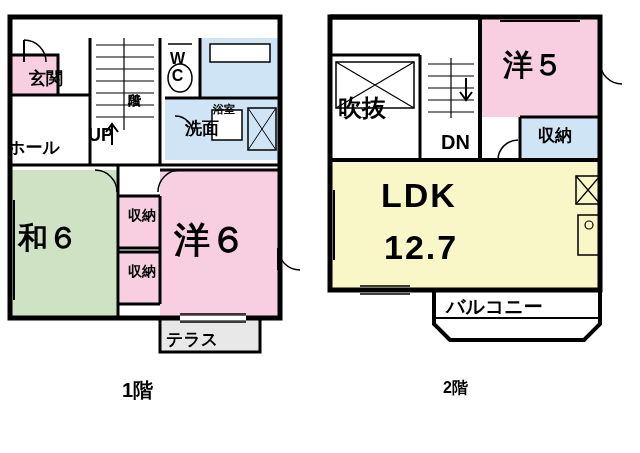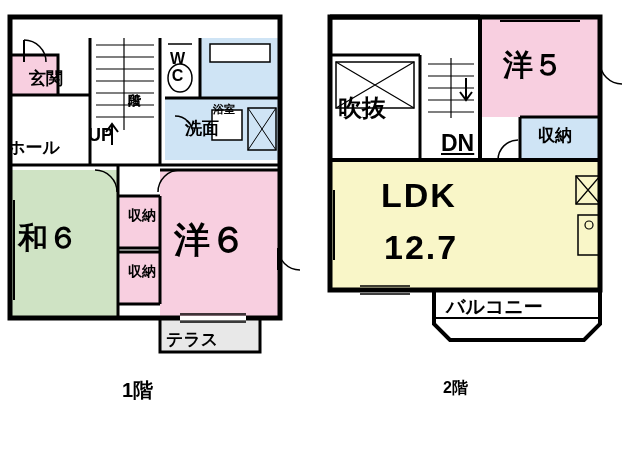--- a/index.html
+++ b/index.html
@@ -139,17 +139,17 @@
 <div class="lbl vert" style="left:169px;top:50px;font-size:16px;">WC</div>
 <div class="lbl" style="left:88px;top:126px;font-size:18px;">UP</div>
 <div class="lbl vert" style="left:128px;top:83px;font-size:13px;">階段</div>
 <div class="lbl" style="left:166px;top:331px;font-size:17px;">テラス</div>
 
 <div class="lbl" style="left:338px;top:96px;font-size:24px;">吹抜</div>
 <div class="lbl" style="left:503px;top:50px;font-size:30px;">洋５</div>
 <div class="lbl" style="left:538px;top:127px;font-size:17px;">収納</div>
 <div class="lbl" style="left:381px;top:178px;font-size:34px;letter-spacing:2px;">LDK</div>
 <div class="lbl" style="left:384px;top:230px;font-size:34px;letter-spacing:2px;">12.7</div>
-<div class="lbl" style="left:441px;top:132px;font-size:23px;text-decoration:underline;">DN</div>
+<div class="lbl" style="left:441px;top:132px;font-size:20px;">DN</div>
 <div class="lbl" style="left:446px;top:297px;font-size:19px;">バルコニー</div>
 
 <div class="lbl" style="left:122px;top:380px;font-size:20px;">1階</div>
 <div class="lbl" style="left:443px;top:380px;font-size:16px;">2階</div>
 
 </body></html>

